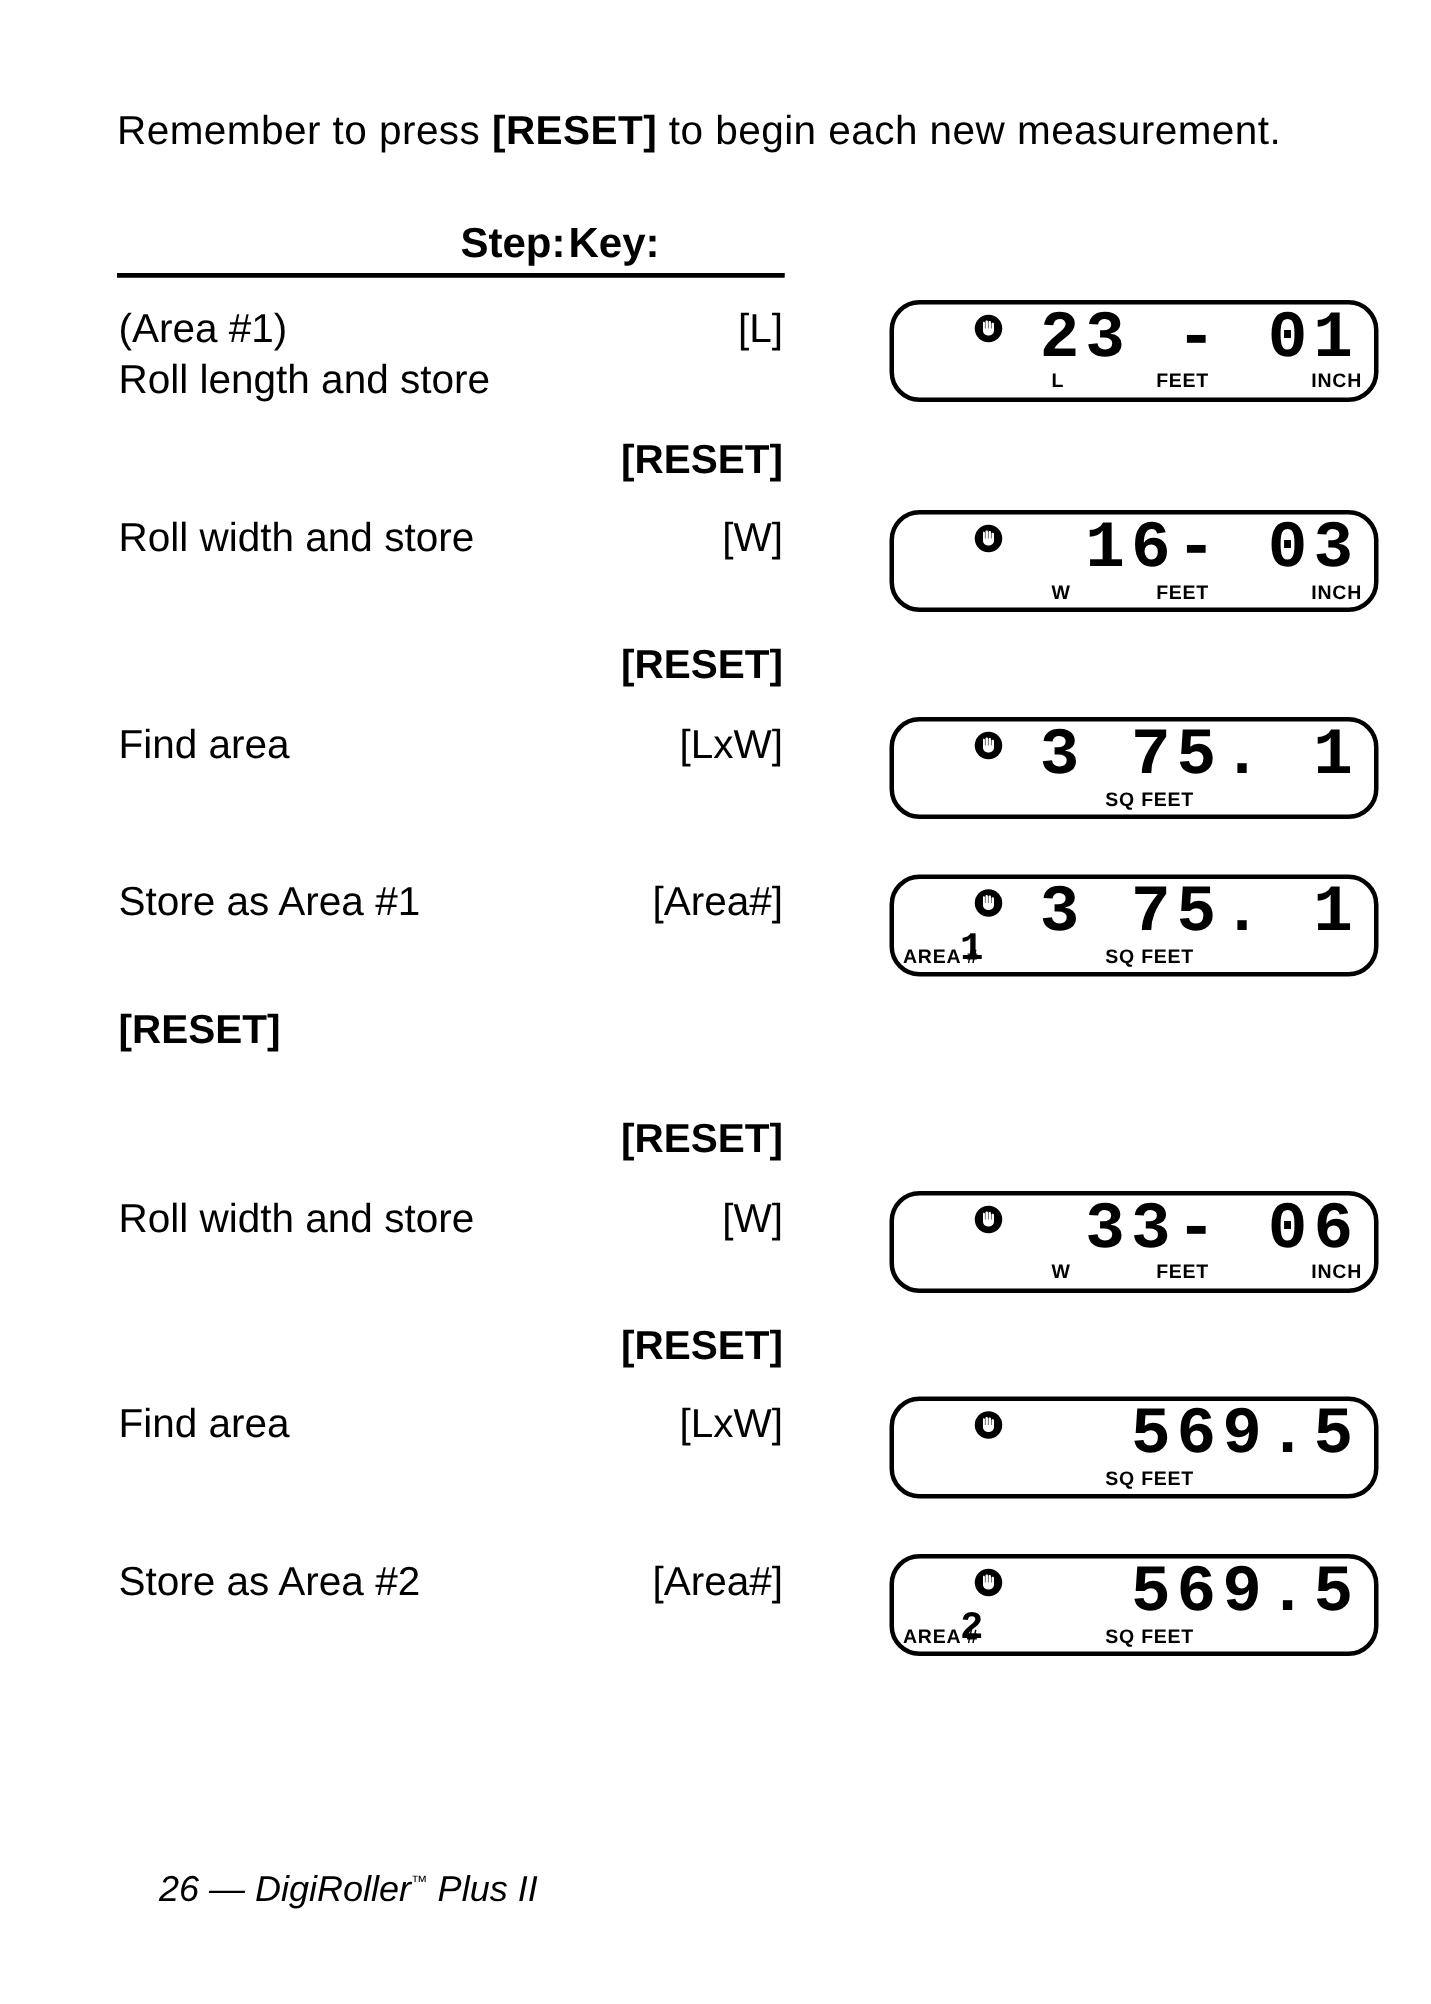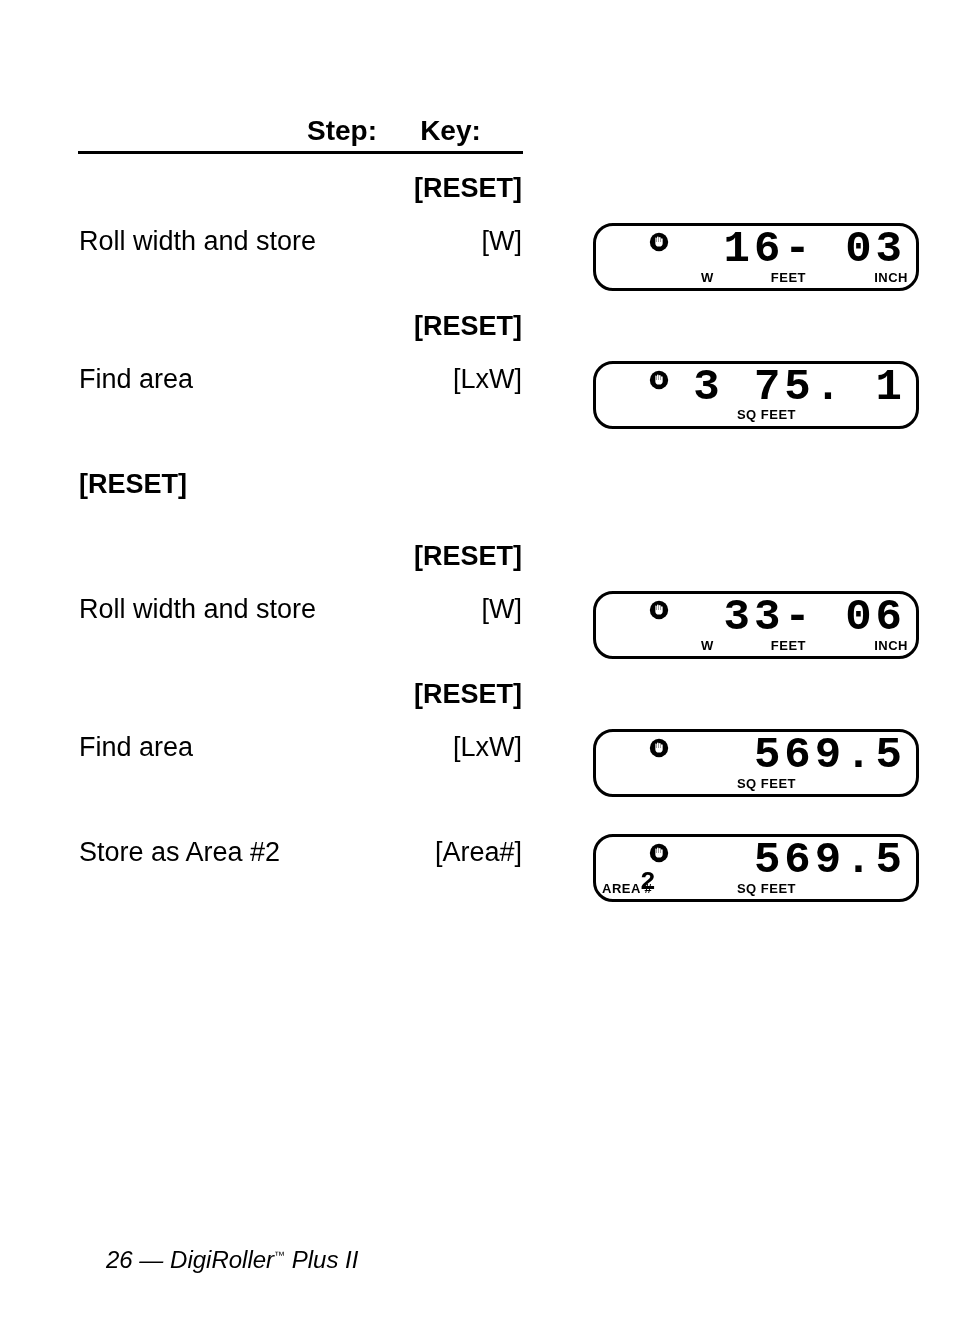--- a/index.html
+++ b/index.html
@@ -30,21 +30,21 @@
   col.c-key{width:145px}
   col.c-lcd{width:auto}
 
   th{
     text-align:right;
     font-size:28px;
     font-weight:700;
     border-bottom:3px solid #000;
     padding-bottom:4px;
   }
-  th.key{ text-align:center }
+  th.key{ text-align:left }
   th.lcd{ border-bottom:none }
 
   td{
     vertical-align:top;
     font-size:27px;
     line-height:1.25;
     padding-top:18px;
   }
   td.key{ text-align:right; font-size:27px }
   td.key.bold{ font-weight:700 }
@@ -106,36 +106,57 @@
     margin-left:28px;
   }
   .footer .tm{font-size:11px;vertical-align:super;font-style:italic}
 
   .spacer td{height:20px;padding:0}
 </style>
 </head>
 <body>
 
 <div class="page">
+  <div class="intro">
+    <span>Remember to press </span><span class="reset">[RESET]</span><span> to begin each new measurement.</span>
+  </div>
 
   <table class="steps">
     <colgroup>
         <col class="c-step">
         <col class="c-key">
         <col class="c-lcd">
       </colgroup>
     <thead>
       <tr>
         <th>Step:</th>
         <th class="key">Key:</th>
         <th class="lcd"></th>
       </tr>
     </thead>
     <tbody id="tbody">
         <tr>
+          <td>(Area #1)<br>Roll length and store</td>
+          <td class="key">[L]</td>
+          <td class="lcd">
+            <div class="display">
+              <span class="stop">
+                <svg viewBox="0 0 24 24">
+                  <path d="M12 2a10 10 0 1 0 0 20 10 10 0 0 0 0-20z" fill="#000"></path>
+                  <path d="M8 8v5.5c0 2 1.5 3.5 3.5 3.5h1c2 0 3.5-1.5 3.5-3.5V8.8c0-.5-.4-.9-.9-.9s-.9.4-.9.9V12h-.4V7.4c0-.5-.4-.9-.9-.9s-.9.4-.9.9V12h-.4V7c0-.5-.4-.9-.9-.9s-.9.4-.9.9v5h-.4V8c0-.5-.4-.9-.9-.9S8 7.5 8 8z" fill="#fff"></path>
+                </svg>
+              </span>
+              <span class="digits seg">23 - 01</span>
+              <span class="legend leg-dim">L</span>
+              <span class="legend leg-feet">FEET</span>
+              <span class="legend leg-inch">INCH</span>
+            </div>
+          </td>
+        </tr>
+        <tr>
           <td></td>
           <td class="key bold">[RESET]</td>
           <td class="lcd"></td>
         </tr>
         <tr>
           <td>Roll width and store</td>
           <td class="key">[W]</td>
           <td class="lcd">
             <div class="display">
               <span class="stop">
@@ -171,20 +192,38 @@
               <span class="legend leg-sq">SQ FEET</span>
             </div>
           </td>
         </tr>
         <tr class="spacer">
           <td></td>
           <td></td>
           <td></td>
         </tr>
         <tr>
+          <td>Store as Area #1</td>
+          <td class="key">[Area#]</td>
+          <td class="lcd">
+            <div class="display">
+              <span class="stop">
+                <svg viewBox="0 0 24 24">
+                  <path d="M12 2a10 10 0 1 0 0 20 10 10 0 0 0 0-20z" fill="#000"></path>
+                  <path d="M8 8v5.5c0 2 1.5 3.5 3.5 3.5h1c2 0 3.5-1.5 3.5-3.5V8.8c0-.5-.4-.9-.9-.9s-.9.4-.9.9V12h-.4V7.4c0-.5-.4-.9-.9-.9s-.9.4-.9.9V12h-.4V7c0-.5-.4-.9-.9-.9s-.9.4-.9.9v5h-.4V8c0-.5-.4-.9-.9-.9S8 7.5 8 8z" fill="#fff"></path>
+                </svg>
+              </span>
+              <span class="digits seg">3 75. 1</span>
+              <span class="legend leg-sq">SQ FEET</span>
+              <span class="legend leg-area">AREA #</span>
+              <span class="area-num seg">1</span>
+            </div>
+          </td>
+        </tr>
+        <tr>
           <td style="font-weight: 700;">[RESET]</td>
           <td class="key"></td>
           <td class="lcd"></td>
         </tr>
         <tr class="spacer">
           <td></td>
           <td></td>
           <td></td>
         </tr>
         <tr>

